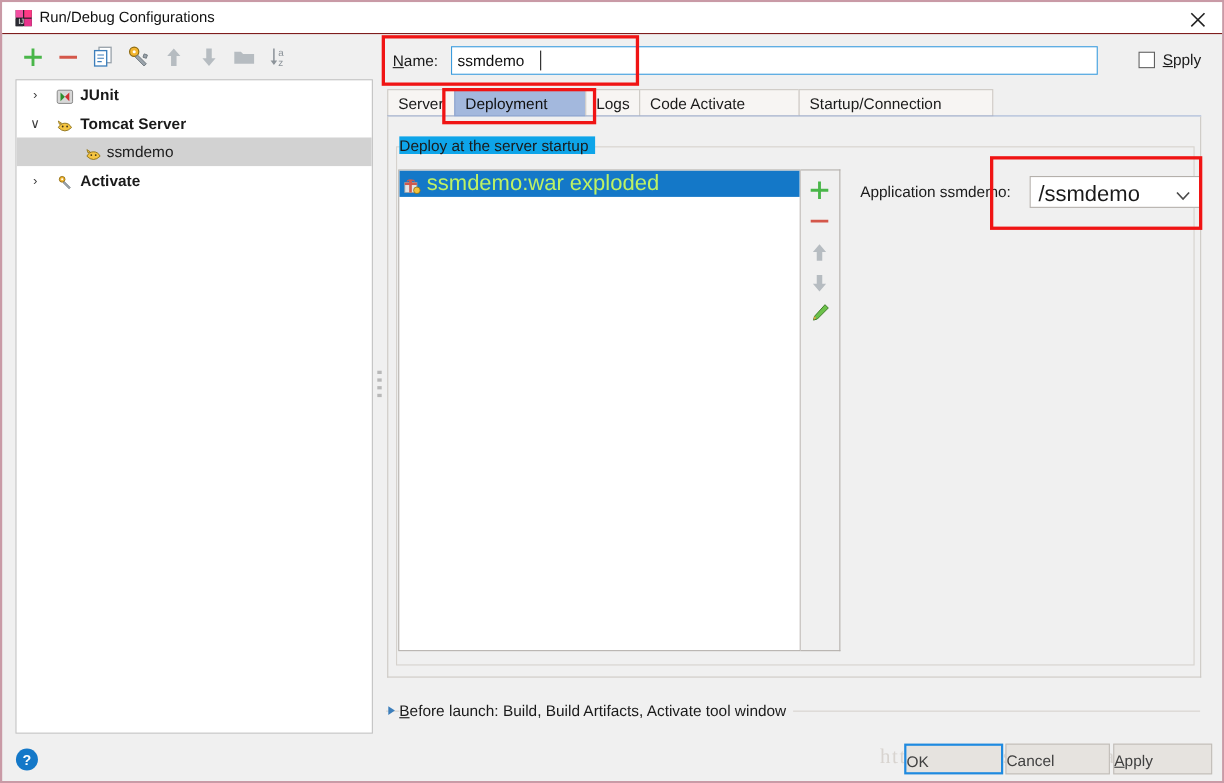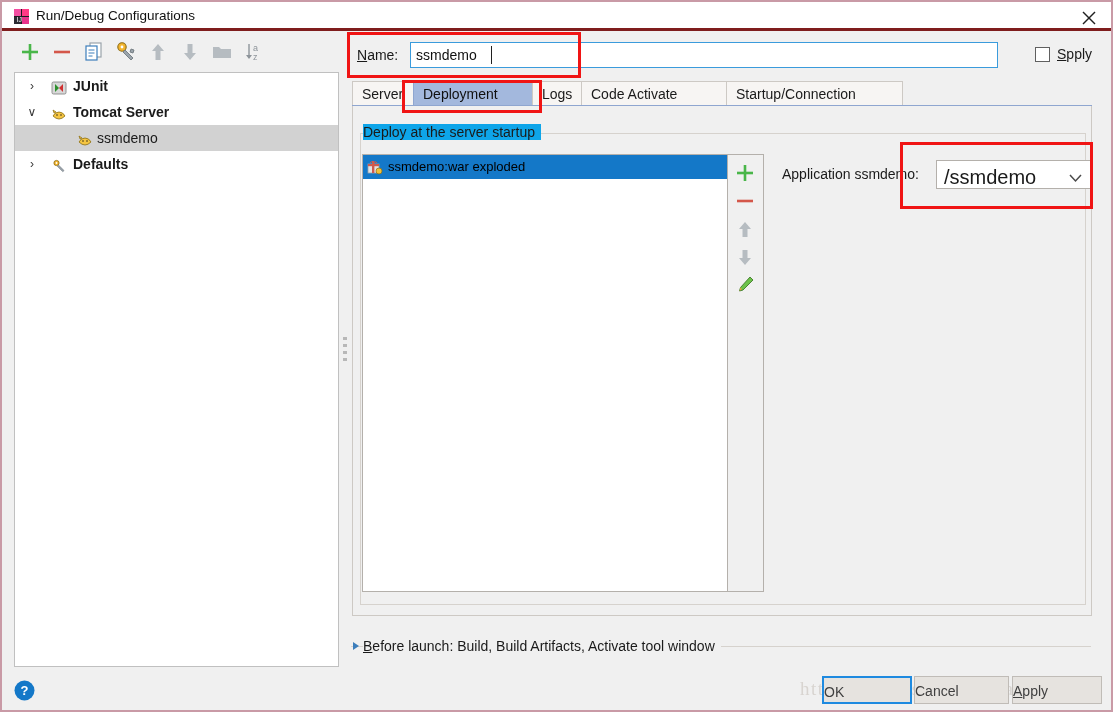--- a/index.html
+++ b/index.html
@@ -26,21 +26,21 @@
     border: 2px solid #c99aa6;
     background: #f0f0f0;
   }
 
   
   #titlebar {
     position: absolute;
     left: 0; top: 0;
     width: 1109px; height: 29px;
     background: #ffffff;
-    border-bottom: 3px solid #7f1d1d;
+    border-bottom: 1px solid #7f1d1d;
     box-sizing: border-box;
   }
   #title-icon {
     position: absolute; left: 12px; top: 7px;
     width: 15px; height: 15px;
   }
   #title-text {
     position: absolute; left: 34px; top: 6px;
     font-size: 13.5px;
     color: #101010;
@@ -233,22 +233,22 @@
     background: #ffffff;
     border: 1px solid #b4b0ab;
     box-sizing: border-box;
     overflow: hidden;
   }
   #deploy-item {
     position: relative;
     height: 24px;
     line-height: 24px;
     background: #1478c8;
-    color: #000000;
-    font-size: 13px;
+    color: #bef264;
+    font-size: 20px;
     white-space: nowrap;
   }
   #deploy-item-icon {
     position: absolute;
     left: 4px; top: 4px;
     width: 16px; height: 16px;
   }
   #deploy-item-label {
     position: absolute;
     left: 25px; top: 0;
@@ -496,21 +496,21 @@
 
     <div class="tree-row">
       <span class="tree-arrow">›</span>
       <span class="tree-icon" style="left:36px">
         <svg width="16" height="16" viewBox="0 0 16 16">
           <circle cx="5.5" cy="5" r="2.6" fill="#f3b52e" stroke="#8d6b12" stroke-width="0.8"></circle>
           <circle cx="5.5" cy="5" r="0.9" fill="#ffffff"></circle>
           <path d="M7.5 7 L13 12.5 L11.8 13.7 L6.3 8.2 Z" fill="#9aa3ab" stroke="#70797f" stroke-width="0.6"></path>
         </svg>
       </span>
-      <span class="tree-label bold" style="left:58px">Defaults</span>
+      <span class="tree-label bold" style="left:58px">Activate</span>
     </div>
   </div>
 
   <div id="splitter">
     <div id="splitter-dots">
       <div class="sp-dot"></div>
         <div class="sp-dot"></div>
       <div class="sp-dot"></div>
         <div class="sp-dot"></div>
     </div>

